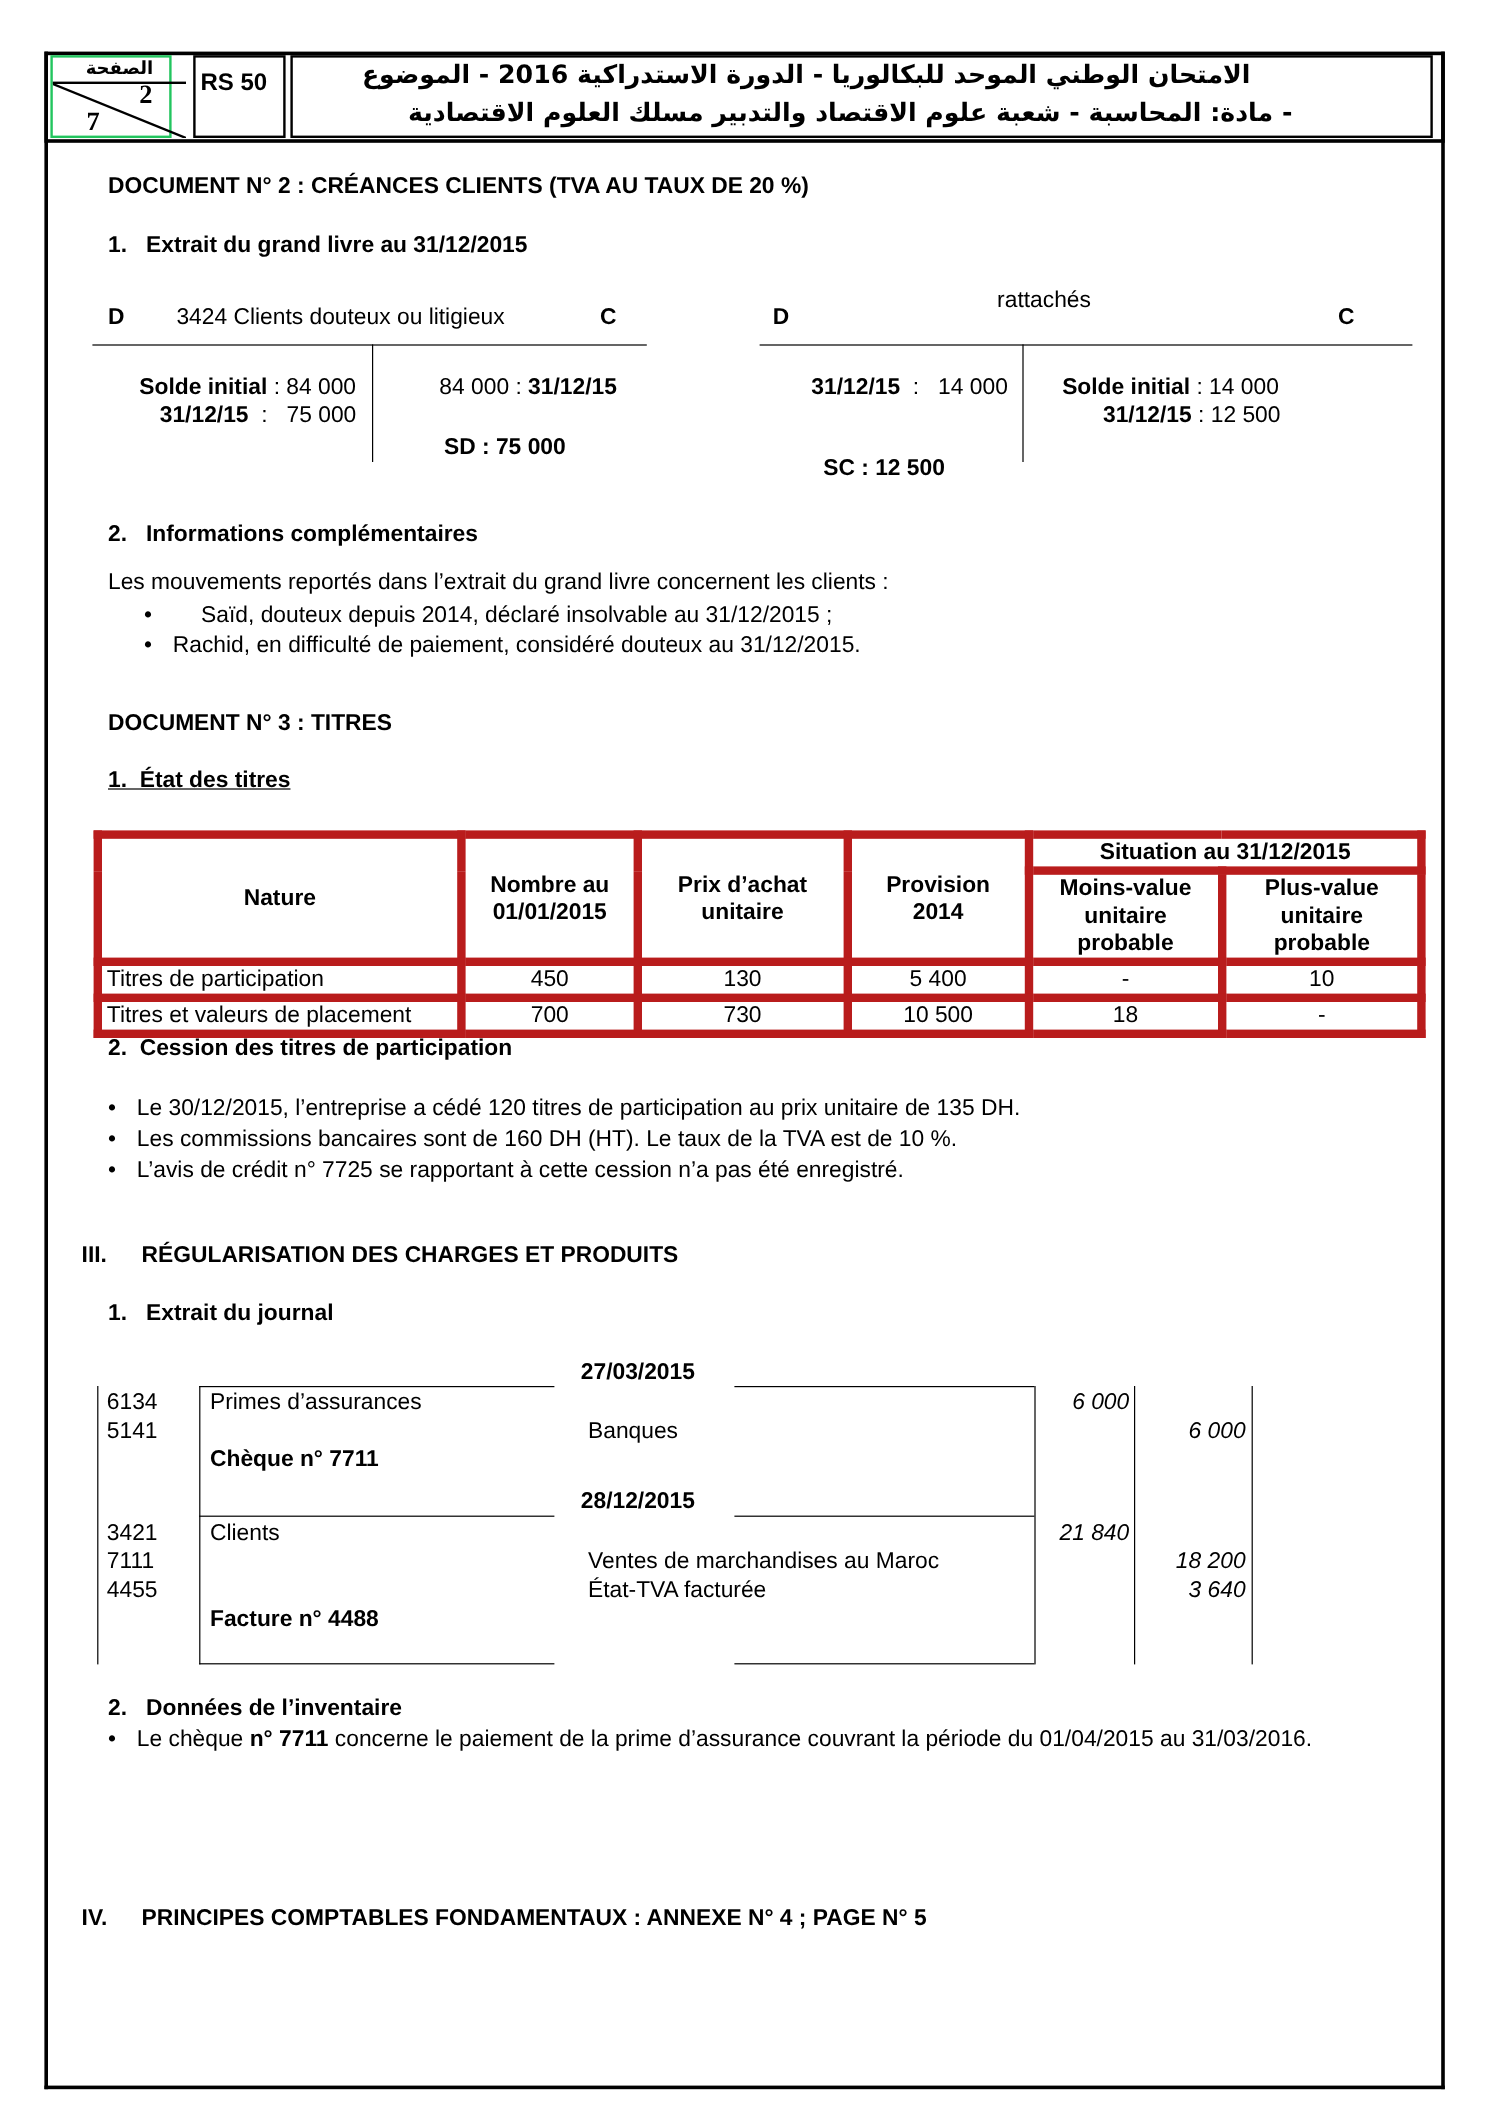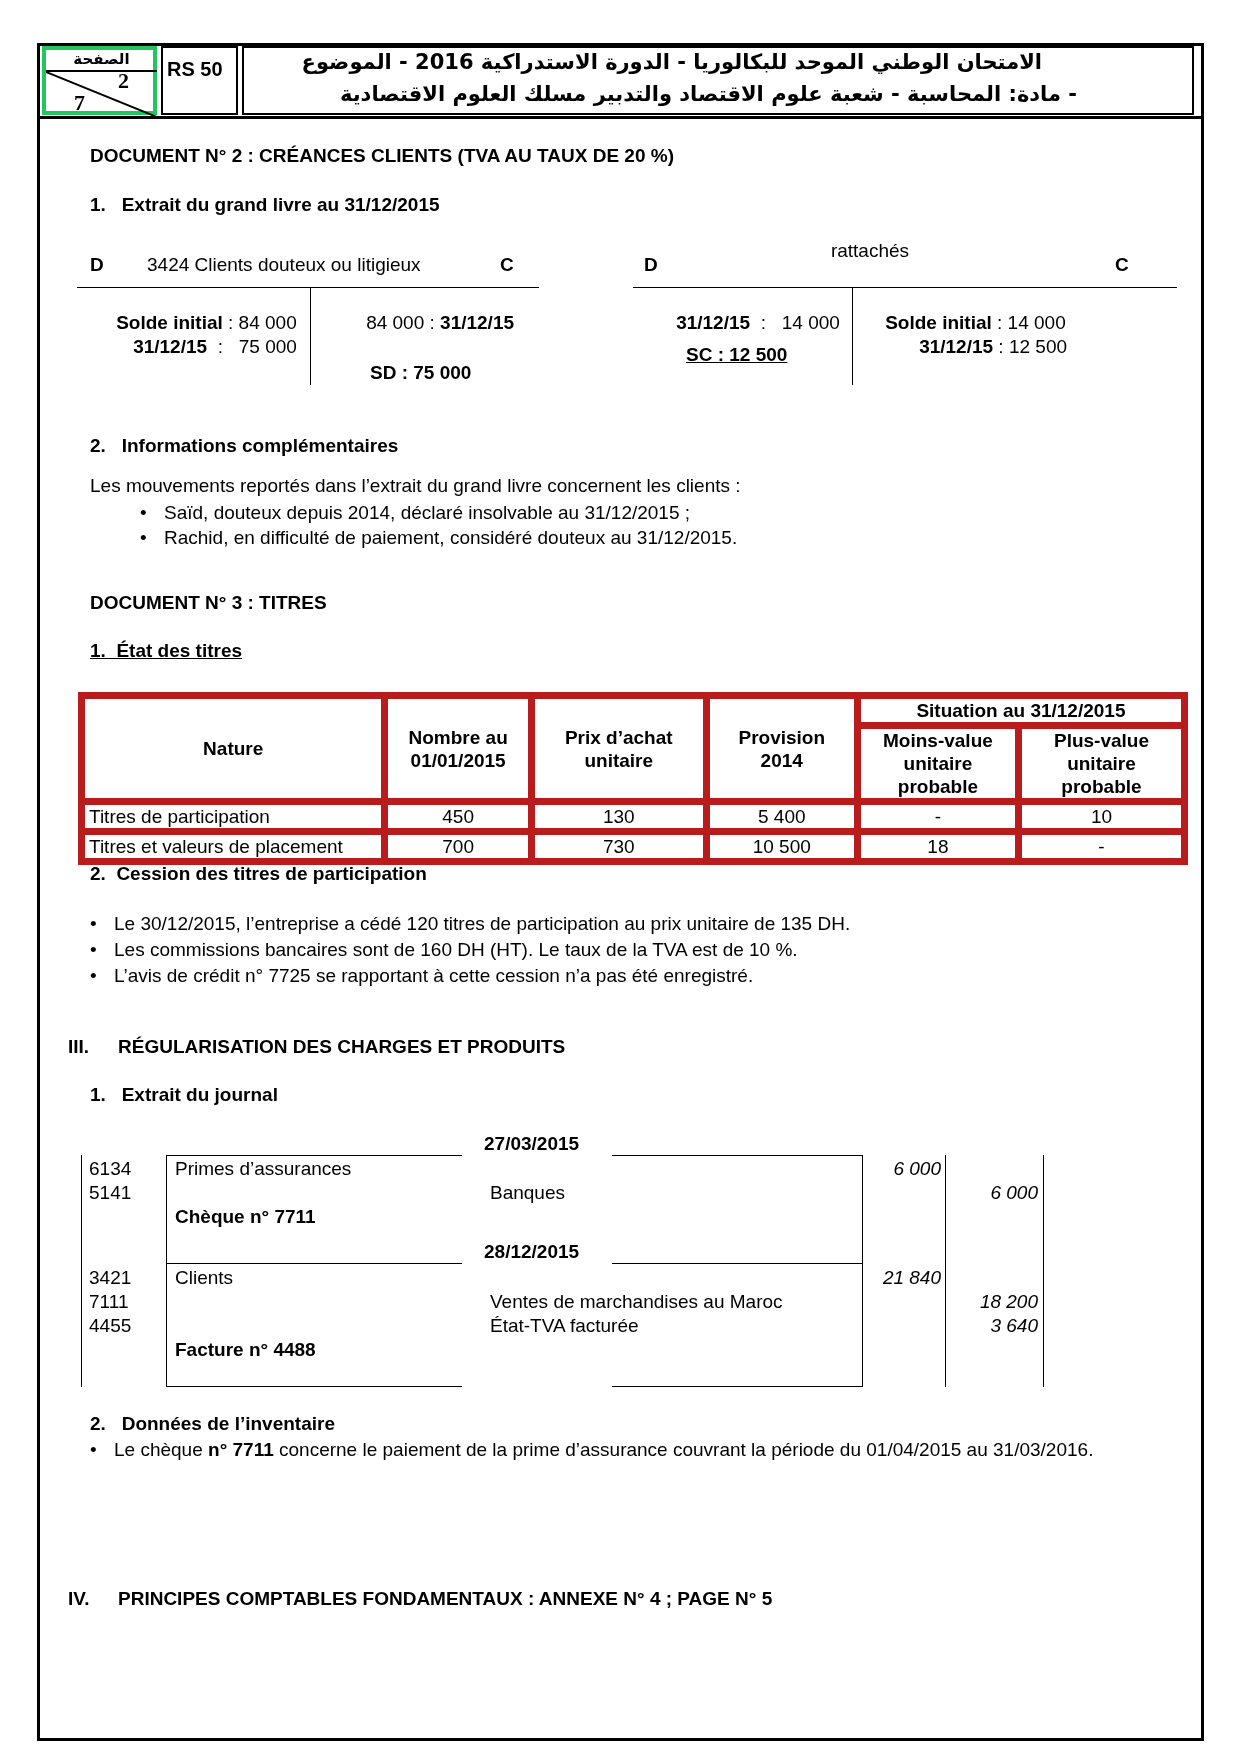--- a/index.html
+++ b/index.html
@@ -1,19 +1,19 @@
 <!DOCTYPE html>
 <html><head>
 <meta charset="utf-8">
 <style>
   html, body { margin:0; padding:0; background:#fff; }
   body { width:1240px; height:1754px; position:relative; font-family:"Liberation Sans", sans-serif; color:#000; overflow:hidden; }
   .abs { position:absolute; }
   .frame { position:absolute; left:37px; top:43px; width:1167px; height:1698px; border:3px solid #000; border-top:none; box-sizing:border-box; }
-  .hdr-page { left:42px; top:46px; width:115px; height:69px; border:4px solid #22c55e; box-sizing:border-box; }
+  .hdr-page { left:42px; top:46px; width:101px; height:69px; border:2px solid #22c55e; box-sizing:border-box; }
   .hdr-code { left:161px; top:46px; width:77px; height:69px; border:2px solid #000; box-sizing:border-box; font-weight:bold; font-size:20px; padding:10px 0 0 4px; }
   .hdr-title { left:242px; top:46px; width:952px; height:69px; border:2px solid #000; box-sizing:border-box; }
   .ar { direction:rtl; font-weight:bold; font-size:22px; font-family:"DejaVu Sans", sans-serif; white-space:nowrap; }
   .b { font-weight:bold; }
   .t19 { font-size:19px; }
   .hline { position:absolute; height:1px; background:#000; }
   .vline { position:absolute; width:1px; background:#000; }
   table.titres { position:absolute; left:78px; top:692px; width:1110px; border-collapse:collapse; font-size:19px; }
   table.titres td, table.titres th { border:7px solid #b91c1c; text-align:center; padding:0 4px; line-height:23px; }
   table.titres th { font-weight:bold; }
@@ -75,26 +75,26 @@
   <div class="vline" style="left:852px;top:287px;height:98px;"></div>
   <div class="abs t19" style="left:655px;top:290px;white-space:pre;">
     <b>31/12/15</b><span>  :   14 000</span>
   </div>
   <div class="abs t19" style="left:864px;top:290px;white-space:pre;">
     <b>Solde initial</b><span> : 14 000</span>
   </div>
   <div class="abs t19" style="left:898px;top:314px;white-space:pre;">
     <b>31/12/15</b><span> : 12 500</span>
   </div>
-  <div class="abs b t19" style="left:686px;top:344px;text-decoration:underline;">SC : 12 500</div>
+  <div class="abs b t19" style="left:686px;top:380px;">SC : 12 500</div>
 </div>
 
 <div class="abs b t19" style="left:90px;top:435px;white-space:pre;">2.   Informations complémentaires</div>
 <div class="abs t19" style="left:90px;top:475px;">Les mouvements reportés dans l’extrait du grand livre concernent les clients :</div>
-<ul class="abs bul t19" style="left:134px;top:500px;line-height:25px;">
+<ul class="abs bul t19" style="left:114px;top:500px;line-height:25px;text-align:center;">
   <li>Saïd, douteux depuis 2014, déclaré insolvable au 31/12/2015 ;</li>
   <li>Rachid, en difficulté de paiement, considéré douteux au 31/12/2015.</li>
 </ul>
 
 <div class="abs b t19" style="left:90px;top:592px;">DOCUMENT N° 3 : TITRES</div>
 <div class="abs b t19" style="left:90px;top:640px;white-space:pre;text-decoration:underline;">1.  État des titres</div>
 
 <table class="titres">
   <colgroup>
     <col style="width:306px">

